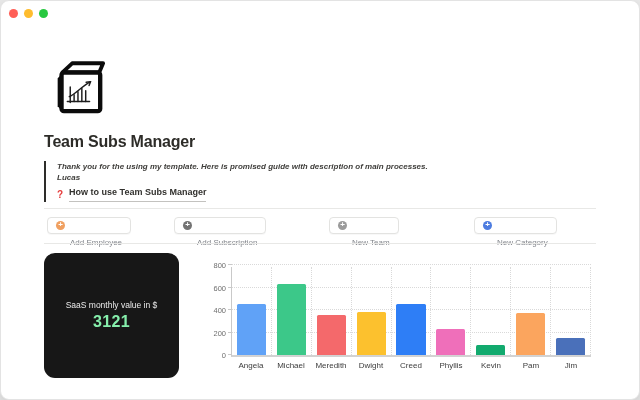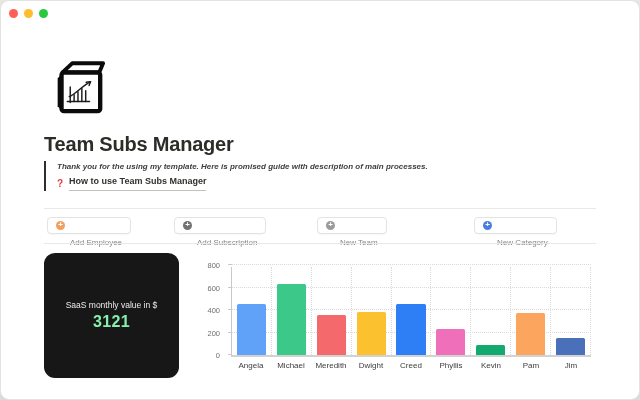--- a/index.html
+++ b/index.html
@@ -14,21 +14,21 @@
   .traffic { position:absolute; top:8px; left:8px; display:flex; gap:6px; }
   .light { width:9px; height:9px; border-radius:50%; }
   .light.red { background:#ff5f57; }
   .light.yellow { background:#febc2e; }
   .light.green { background:#28c840; }
 
   
   .logo { position:absolute; left:47px; top:56px; width:58px; height:58px; }
 
   
-  .page-title { position:absolute; left:43px; top:132px; font-size:20px; font-weight:700; color:#2d2c28; letter-spacing:-.2px; }
+  .page-title { position:absolute; left:43px; top:132px; font-size:16px; font-weight:700; color:#2d2c28; letter-spacing:-.2px; }
 
   
   .quote { position:absolute; left:43px; top:160px; width:556px; border-left:2.5px solid #2e2d2a; padding-left:11px; }
   .quote .q-line { font-size:8px; font-style:italic; color:#3f3e3b; line-height:11px;font-weight:bold; }
   .guide-row { display:flex; align-items:center; gap:6px; margin-top:4px; cursor:pointer; }
   .q-icon { color:#e63b3b; font-weight:700; font-size:10px; line-height:10px; }
   .guide-label { font-size:9px; font-weight:700; color:#32312e; border-bottom:1px solid #c3c2bf; padding-bottom:4px; }
 
   .divider { position:absolute; left:43px; width:552px; height:1px; background:#e8e8e6; }
   .divider.d1 { top:207px; }
@@ -39,39 +39,39 @@
     position:absolute; top:216px; height:17px; display:inline-flex; align-items:center; gap:5px;
     background:#fff; border:1px solid #e3e3e1; border-radius:4px; padding:0 8px;
     box-shadow:0 1px 1px rgba(0,0,0,.03); cursor:pointer;
   }
   .tb-btn .plus-icon {
     width:9px; height:9px; border-radius:50%; color:#fff; font-size:8px; font-weight:700;
     display:flex; align-items:center; justify-content:center; line-height:1;
   }
   .plus-icon::before { content:"+"; margin-top:-0.5px; }
   .tb-btn .tb-label { font-size:8px; color:#82858b; white-space:nowrap;margin-top:33px; }
-  .tb-btn.b1 { left:46px; } .tb-btn.b2 { left:173px; } .tb-btn.b3 { left:316px;text-align:center; } .tb-btn.b4 { left:473px; }
+  .tb-btn.b1 { left:46px; } .tb-btn.b2 { left:173px; } .tb-btn.b3 { left:328px;text-align:center; } .tb-btn.b4 { left:473px; }
 
   
   .kpi {
     position:absolute; left:43px; top:252px; width:135px; height:125px; border-radius:11px;
     display:flex; flex-direction:column; align-items:center; justify-content:center; gap:3px;
   }
   .kpi-label { font-size:8.5px; color:#ebebeb; }
   .kpi-value { font-size:16px; font-weight:700; color:#86efac; letter-spacing:.3px; }
 
   
   .chart { position:absolute; left:200px; top:244px; width:396px; height:132px; }
   .chart-title { position:absolute; left:30px; top:2px; width:360px; text-align:center; font-size:9.5px; font-weight:700; color:#2f2f2f; }
   .plot { position:absolute; left:30px; top:22px; width:360px; height:90px;
     border-left:1px solid #c9c9c9; border-bottom:2px solid #d2d2d2; display:flex; }
   .gridline { position:absolute; left:0; width:100%; height:0; border-top:1px dotted #d9d9d9; }
   .slot { position:relative; flex:1 1 0; border-right:1px dotted #d9d9d9; }
   .bar { position:absolute; bottom:0; left:12.5%; width:75%; border-radius:1.5px 1.5px 0 0; }
-  .ytick { position:absolute; right:100%; margin-right:12px; font-size:7.5px; color:#6e6e6e; transform:translateY(-50%); }
+  .ytick { position:absolute; right:100%; margin-right:6px; font-size:7.5px; color:#6e6e6e; transform:translateY(-50%); }
   .ytickmark { position:absolute; right:100%; width:4px; height:1px; background:#c9c9c9; }
   .xlabels { position:absolute; left:30px; top:116px; width:360px; display:flex; }
   .xlabel { flex:1 1 0; text-align:center; font-size:8px; color:#3c3c3c; }
 </style>
 </head>
 <body>
 
 <div class="window">
 
   <div class="traffic">
@@ -93,20 +93,21 @@
       <path d="M39,46 V35"></path>
       <path d="M22,41 C28,39 34,31 44,25.5"></path>
       <path d="M44,25.5 L39.5,26.2 M44,25.5 L42.5,29.5"></path>
     </g>
   </svg>
 
   <div class="page-title">Team Subs Manager</div>
 
   <div class="quote">
     <div class="q-line">Thank you for the using my template. Here is promised guide with description of main processes.</div>
+    <div class="q-line">Lucas</div>
     <div class="guide-row">
       <span class="q-icon" style="color: rgb(230, 59, 59);">?</span>
       <span class="guide-label">How to use Team Subs Manager</span>
     </div>
   </div>
 
   <div class="divider d1"></div>
 
   <div class="tb-btn b1">
     <span class="plus-icon" style="background: rgb(240, 160, 97);"></span>

